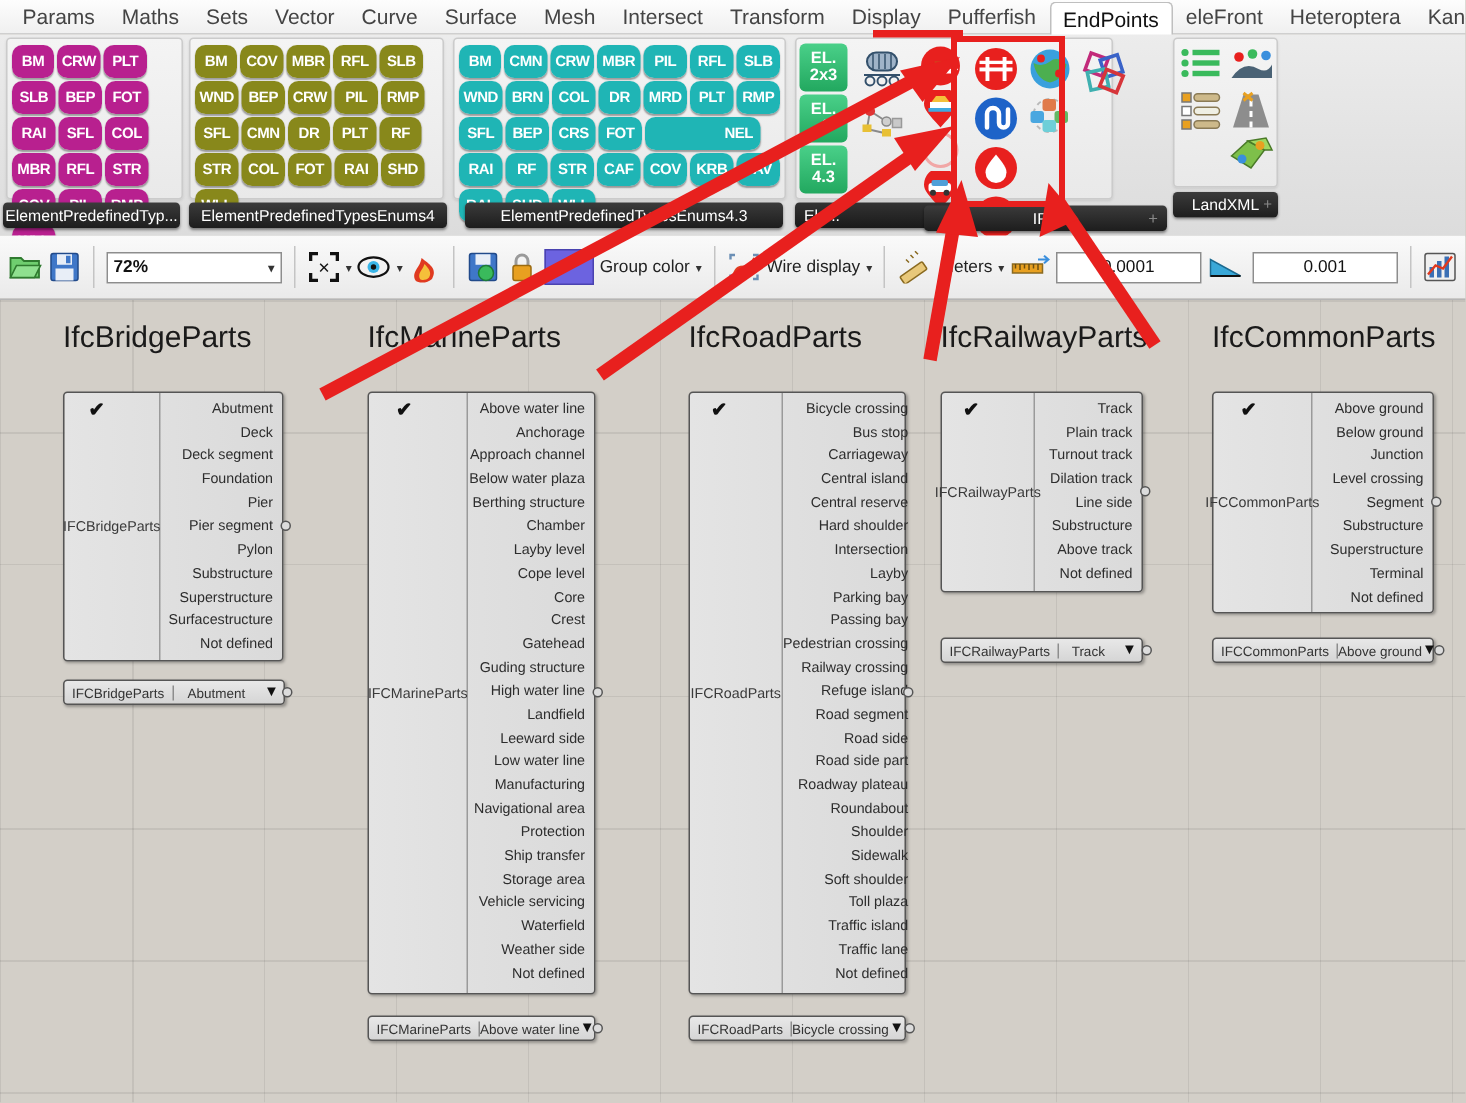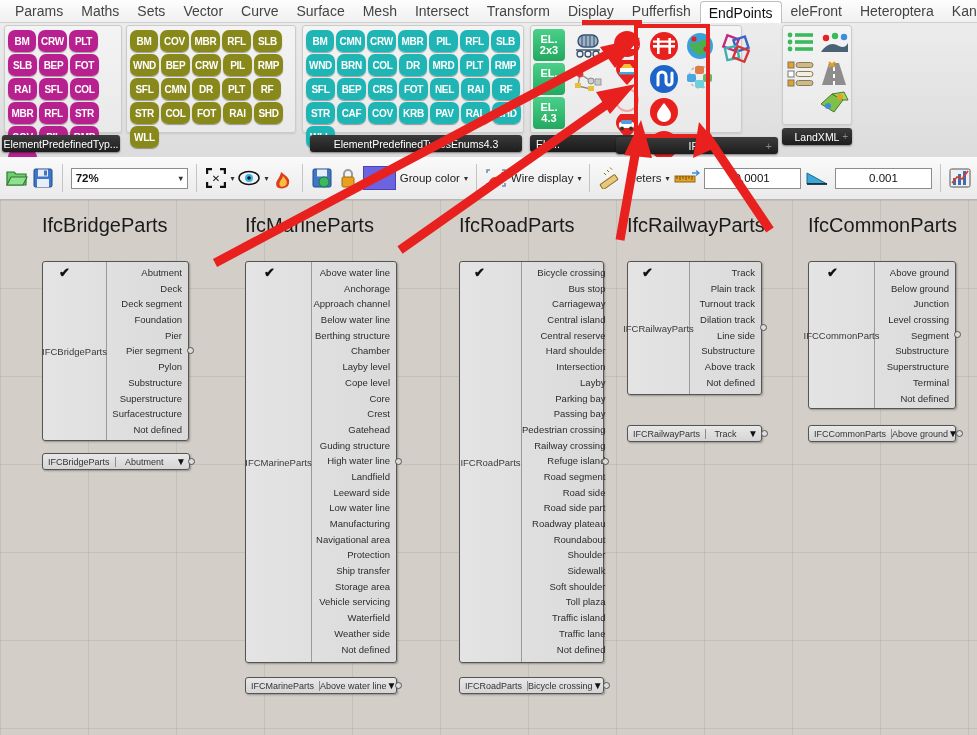--- a/index.html
+++ b/index.html
@@ -190,20 +190,23 @@
         <div class="pill w" style="background: linear-gradient(rgb(136, 136, 27), rgb(136, 136, 27));">PLT</div>
         <div class="pill" style="background: linear-gradient(rgb(136, 136, 27), rgb(136, 136, 27));">RF</div>
         <div class="pill w" style="background: linear-gradient(rgb(136, 136, 27), rgb(136, 136, 27));">STR</div>
         <div class="pill w" style="background: linear-gradient(rgb(136, 136, 27), rgb(136, 136, 27));">COL</div>
         <div class="pill w" style="background: linear-gradient(rgb(136, 136, 27), rgb(136, 136, 27));">FOT</div>
         <div class="pill w" style="background: linear-gradient(rgb(136, 136, 27), rgb(136, 136, 27));">RAI</div>
         <div class="pill w" style="background: linear-gradient(rgb(136, 136, 27), rgb(136, 136, 27));">SHD</div>
         <div class="pill w" style="background: linear-gradient(rgb(136, 136, 27), rgb(136, 136, 27));">WLL</div>
       </div>
   </div>
+  <div class="panel-tab" style="left:126px;top:112px;width:172px;">
+    <span>ElementPredefinedTypesEnums4</span>
+  </div>
 
   <div class="panel" style="left:302px;width:222px;">
     <div class="pillgrid" id="pg2" style="width:216px;">
         <div class="pill" style="background: linear-gradient(rgb(31, 181, 181), rgb(31, 181, 181));">BM</div>
         <div class="pill w" style="background: linear-gradient(rgb(31, 181, 181), rgb(31, 181, 181));">CMN</div>
         <div class="pill w" style="background: linear-gradient(rgb(31, 181, 181), rgb(31, 181, 181));">CRW</div>
         <div class="pill w" style="background: linear-gradient(rgb(31, 181, 181), rgb(31, 181, 181));">MBR</div>
         <div class="pill w" style="background: linear-gradient(rgb(31, 181, 181), rgb(31, 181, 181));">PIL</div>
         <div class="pill w" style="background: linear-gradient(rgb(31, 181, 181), rgb(31, 181, 181));">RFL</div>
         <div class="pill w" style="background: linear-gradient(rgb(31, 181, 181), rgb(31, 181, 181));">SLB</div>
@@ -211,21 +214,21 @@
         <div class="pill w" style="background: linear-gradient(rgb(31, 181, 181), rgb(31, 181, 181));">BRN</div>
         <div class="pill w" style="background: linear-gradient(rgb(31, 181, 181), rgb(31, 181, 181));">COL</div>
         <div class="pill" style="background: linear-gradient(rgb(31, 181, 181), rgb(31, 181, 181));">DR</div>
         <div class="pill w" style="background: linear-gradient(rgb(31, 181, 181), rgb(31, 181, 181));">MRD</div>
         <div class="pill w" style="background: linear-gradient(rgb(31, 181, 181), rgb(31, 181, 181));">PLT</div>
         <div class="pill w" style="background: linear-gradient(rgb(31, 181, 181), rgb(31, 181, 181));">RMP</div>
         <div class="pill w" style="background: linear-gradient(rgb(31, 181, 181), rgb(31, 181, 181));">SFL</div>
         <div class="pill w" style="background: linear-gradient(rgb(31, 181, 181), rgb(31, 181, 181));">BEP</div>
         <div class="pill w" style="background: linear-gradient(rgb(31, 181, 181), rgb(31, 181, 181));">CRS</div>
         <div class="pill w" style="background: linear-gradient(rgb(31, 181, 181), rgb(31, 181, 181));">FOT</div>
-        <div class="pill w" style="background: linear-gradient(rgb(31, 181, 181), rgb(31, 181, 181));">NEL</div>
+        <div class="pill w" style="background: linear-gradient(rgb(31, 181, 181), rgb(31, 181, 181)); padding-left: 48px;">NEL</div>
         <div class="pill w" style="background: linear-gradient(rgb(31, 181, 181), rgb(31, 181, 181));">RAI</div>
         <div class="pill" style="background: linear-gradient(rgb(31, 181, 181), rgb(31, 181, 181));">RF</div>
         <div class="pill w" style="background: linear-gradient(rgb(31, 181, 181), rgb(31, 181, 181));">STR</div>
         <div class="pill w" style="background: linear-gradient(rgb(31, 181, 181), rgb(31, 181, 181)); text-align: right;">CAF</div>
         <div class="pill w" style="background: linear-gradient(rgb(31, 181, 181), rgb(31, 181, 181));">COV</div>
         <div class="pill w" style="background: linear-gradient(rgb(31, 181, 181), rgb(31, 181, 181));">KRB</div>
         <div class="pill w" style="background: linear-gradient(rgb(31, 181, 181), rgb(31, 181, 181));">PAV</div>
         <div class="pill w" style="background: linear-gradient(rgb(31, 181, 181), rgb(31, 181, 181));">RAL</div>
         <div class="pill w" style="background: linear-gradient(rgb(31, 181, 181), rgb(31, 181, 181));">SHD</div>
         <div class="pill w" style="background: linear-gradient(rgb(31, 181, 181), rgb(31, 181, 181));">WLL</div>
@@ -587,21 +590,21 @@
 
   <div class="grp-title" style="left:245px;top:14px;">IfcMarineParts</div>
   <div class="valuelist" id="vl1" style="left:245px;top:61px;width:152px;height:402px;">
     <div class="vl-left" style="width:66px;">
         <span>IFCMarineParts</span>
       </div>
     <div class="vl-right" id="vr1">
         <div class="vl-item checked" style="--x: 0; position: relative;">Above water line</div>
         <div class="vl-item">Anchorage</div>
         <div class="vl-item">Approach channel</div>
-        <div class="vl-item">Below water line</div>
+        <div class="vl-item">Below water plaza</div>
         <div class="vl-item">Berthing structure</div>
         <div class="vl-item">Chamber</div>
         <div class="vl-item">Layby level</div>
         <div class="vl-item">Cope level</div>
         <div class="vl-item">Core</div>
         <div class="vl-item">Crest</div>
         <div class="vl-item">Gatehead</div>
         <div class="vl-item">Guding structure</div>
         <div class="vl-item">High water line</div>
         <div class="vl-item">Landfield</div>

